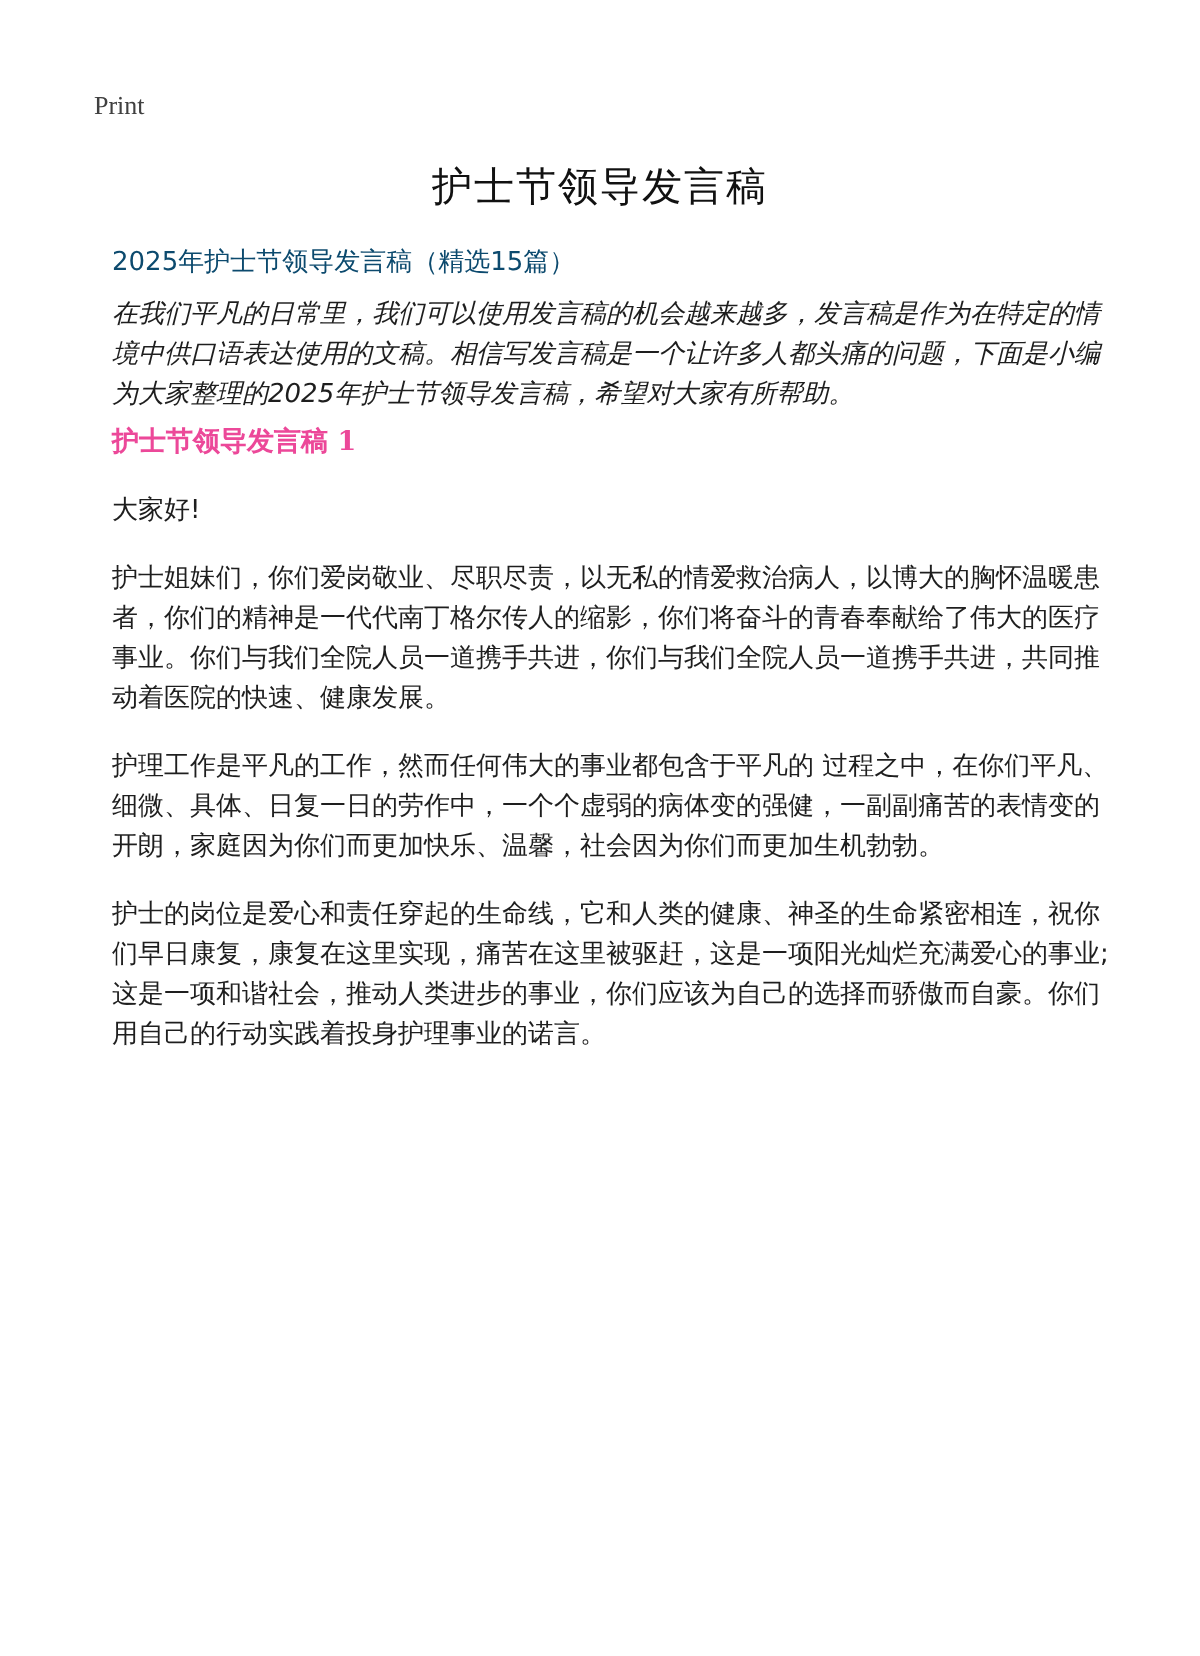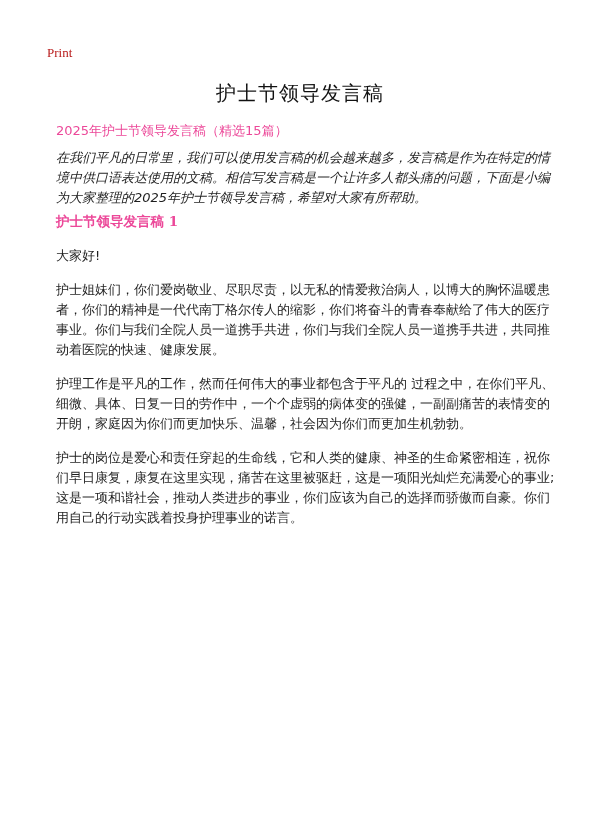--- a/index.html
+++ b/index.html
@@ -5,28 +5,28 @@
   html, body { margin: 0; padding: 0; background: #ffffff; }
   body {
     width: 600px; height: 828px; overflow: hidden; position: relative;
     font-family: "DejaVu Sans", "Liberation Sans", sans-serif;
     color: #1a1a1a;
   }
   .page { position: absolute; left: 0; top: 0; width: 600px; height: 828px; }
   .print-link {
     position: absolute; left: 47px; top: 45px;
     font-family: "Liberation Serif", "DejaVu Serif", serif;
-    font-size: 13px; color: #b91c1c; cursor: pointer;
+    font-size: 13px; color: #404040; cursor: pointer;
   }
   .doc-title {
     position: absolute; left: 0; width: 600px; top: 80px; text-align: center;
     font-size: 20px; letter-spacing: 1px; color: #111; margin: 0; font-weight: normal;
   }
   .subtitle {
-    position: absolute; left: 56px; top: 122px; font-size: 13px; color: #ec4899;
+    position: absolute; left: 56px; top: 122px; font-size: 13px; color: #0c4a6e;
   }
   .content {
     position: absolute; left: 56px; top: 148px; width: 500px;
     font-size: 13px; line-height: 20px; color: #1e1e1e;
   }
   .content p { margin: 0 0 14px 0; }
   .content .intro { margin-bottom: 3px; font-style: italic; }
   .content .section-heading {
     font-family: "DejaVu Serif", "Liberation Serif", serif;
     font-weight: bold; font-size: 13.5px; margin: 0 0 15px 0; color: #ec4899;

